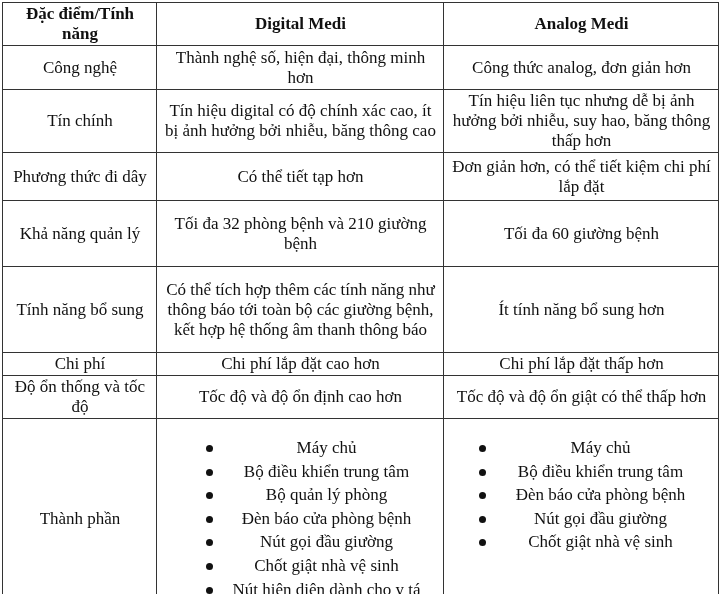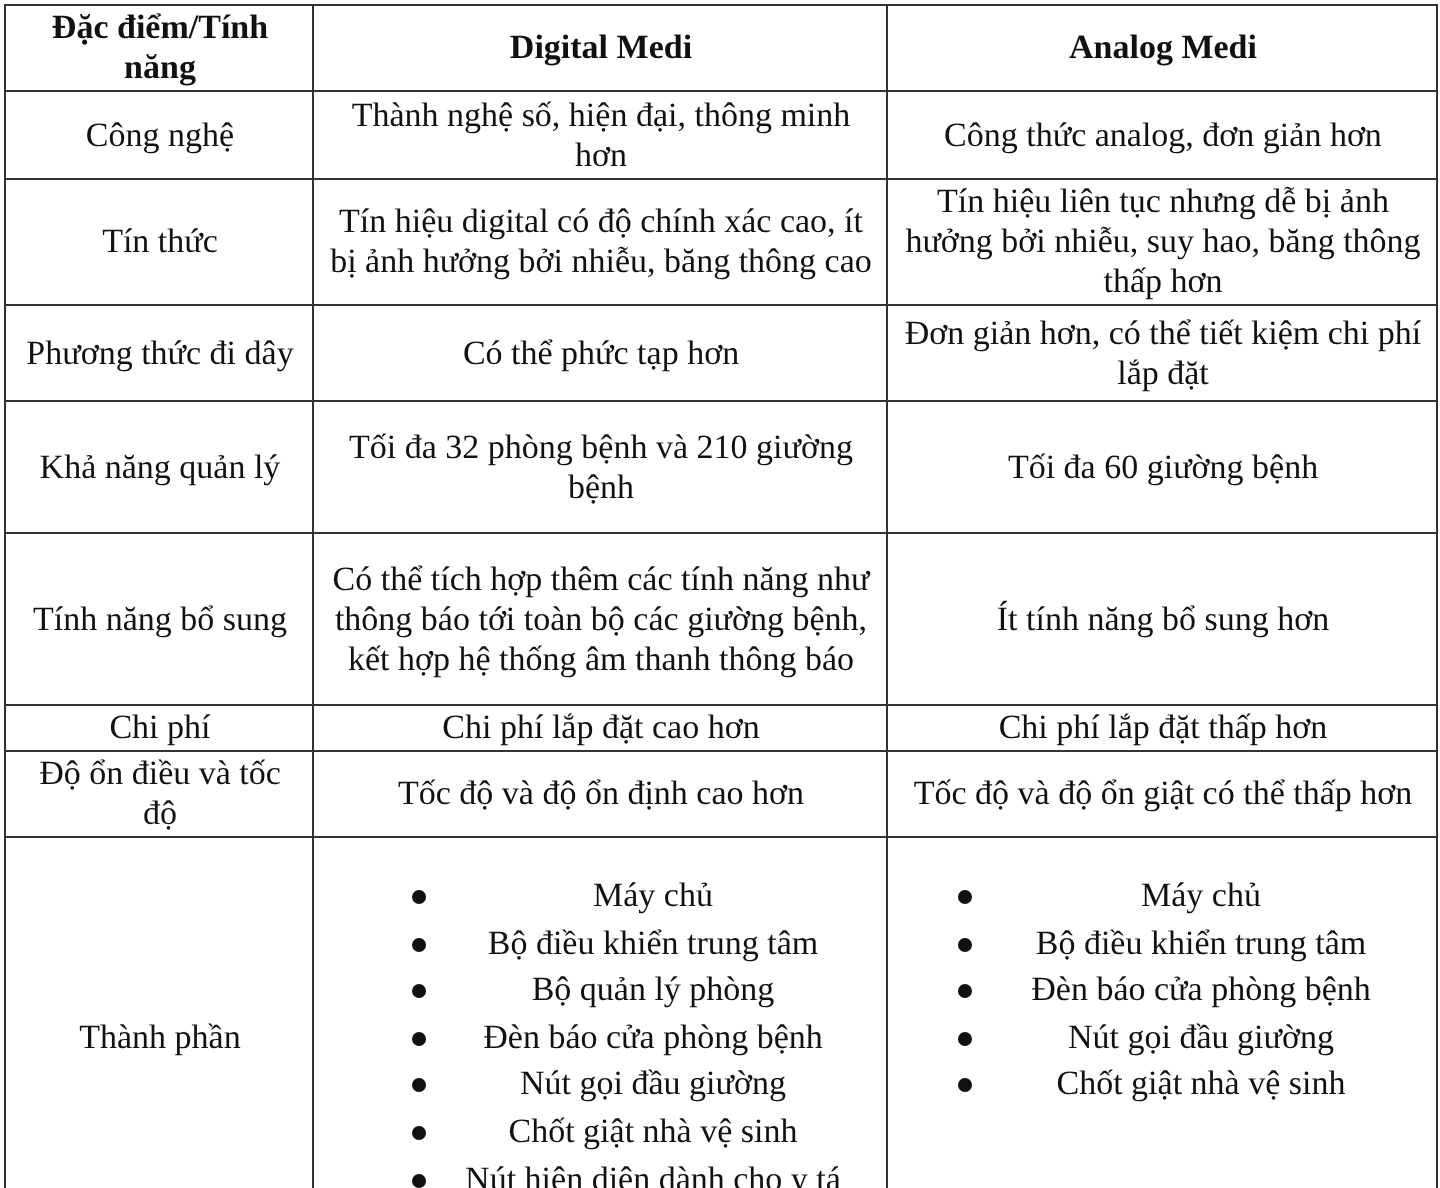--- a/index.html
+++ b/index.html
@@ -61,46 +61,46 @@
       <th>Analog Medi</th>
     </tr>
   </thead>
   <tbody>
     <tr class="r1">
       <td>Công nghệ</td>
       <td>Thành nghệ số, hiện đại, thông minh hơn</td>
       <td>Công thức analog, đơn giản hơn</td>
     </tr>
     <tr class="r2">
-      <td>Tín thức</td>
+      <td>Tín chính</td>
       <td>Tín hiệu digital có độ chính xác cao, ít bị ảnh hưởng bởi nhiễu, băng thông cao</td>
       <td>Tín hiệu liên tục nhưng dễ bị ảnh hưởng bởi nhiễu, suy hao, băng thông thấp hơn</td>
     </tr>
     <tr class="r3">
       <td>Phương thức đi dây</td>
-      <td>Có thể phức tạp hơn</td>
+      <td>Có thể tiết tạp hơn</td>
       <td>Đơn giản hơn, có thể tiết kiệm chi phí lắp đặt</td>
     </tr>
     <tr class="r4">
       <td>Khả năng quản lý</td>
       <td>Tối đa 32 phòng bệnh và 210 giường bệnh</td>
       <td>Tối đa 60 giường bệnh</td>
     </tr>
     <tr class="r5">
       <td>Tính năng bổ sung</td>
       <td>Có thể tích hợp thêm các tính năng như thông báo tới toàn bộ các giường bệnh, kết hợp hệ thống âm thanh thông báo</td>
       <td>Ít tính năng bổ sung hơn</td>
     </tr>
     <tr class="r6">
       <td>Chi phí</td>
       <td>Chi phí lắp đặt cao hơn</td>
       <td>Chi phí lắp đặt thấp hơn</td>
     </tr>
     <tr class="r7">
-      <td>Độ ổn điều và tốc độ</td>
+      <td>Độ ổn thống và tốc độ</td>
       <td>Tốc độ và độ ổn định cao hơn</td>
       <td>Tốc độ và độ ổn giật có thể thấp hơn</td>
     </tr>
     <tr class="r8">
       <td>Thành phần</td>
       <td class="top-align digital-list">
         <ul class="bullets">
           <li>Máy chủ</li>
           <li>Bộ điều khiển trung tâm</li>
           <li>Bộ quản lý phòng</li>

